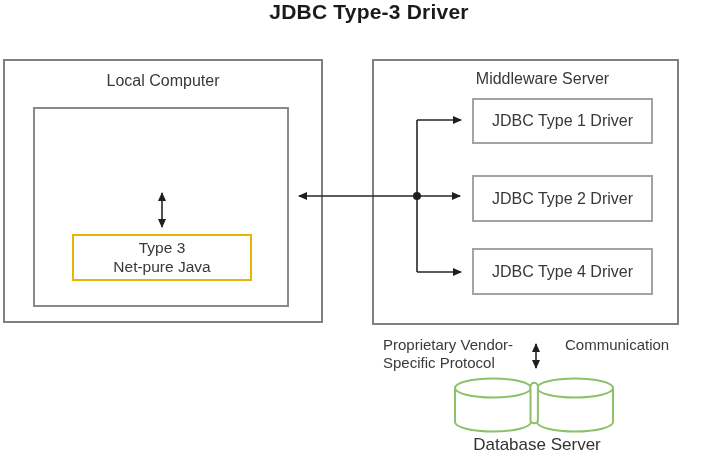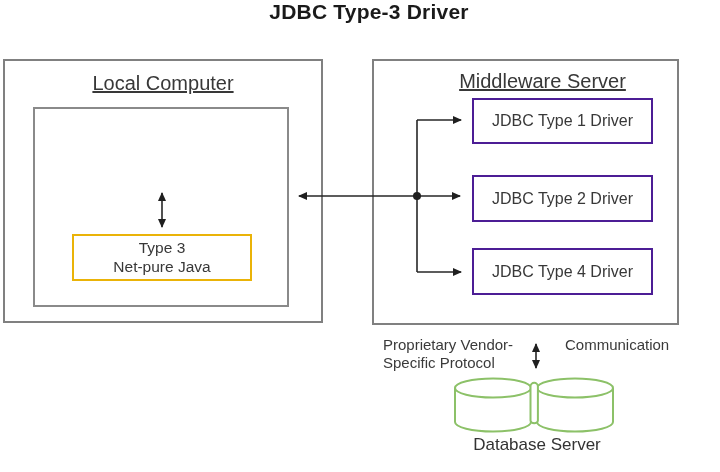--- a/index.html
+++ b/index.html
@@ -8,33 +8,33 @@
     font-family:"Liberation Sans",sans-serif;color:#3a3a3a;overflow:hidden;
   }
   .title{
     position:absolute;left:16px;top:8;width:706px;text-align:center;
     font-size:21px;font-weight:bold;color:#1a1a1a;letter-spacing:.2px;
   }
   .outer-box{
     position:absolute;border:2px solid #808080;background:#ffffff;box-sizing:border-box;
   }
   .group-label{
-    position:absolute;left:0;width:100%;text-align:center;font-size:20px;color:#383838;text-decoration:underline;
+    position:absolute;left:0;width:100%;text-align:center;font-size:16px;color:#383838;
   }
   .inner-box{
     position:absolute;border:2px solid #8a8a8a;background:#ffffff;box-sizing:border-box;
   }
   .node{
     position:absolute;background:#ffffff;box-sizing:border-box;
     display:flex;flex-direction:column;align-items:center;justify-content:center;
     text-align:center;font-size:16px;color:#383838;line-height:1.22;
   }
   .node.orange{border:2px solid #ED7D31;}
   .node.blue{border:2px solid #eab308;font-size:15.5px;}
-  .node.green{border:2px solid #4c1d95;text-align:center;}
+  .node.green{border:2px solid #a3a3a3;text-align:center;}
   .overlay{
     position:absolute;left:0;top:0;width:720px;height:472px;pointer-events:none;z-index:6;
   }
   .small-label{
     position:absolute;font-size:15px;line-height:18px;color:#3a3a3a;white-space:nowrap;
   }
   .db-svg{position:absolute;left:452px;top:376px;width:164px;height:58px;z-index:2;}
   .db-label{
     position:absolute;left:447px;top:435px;width:180px;text-align:center;
     font-size:17px;color:#333333;

